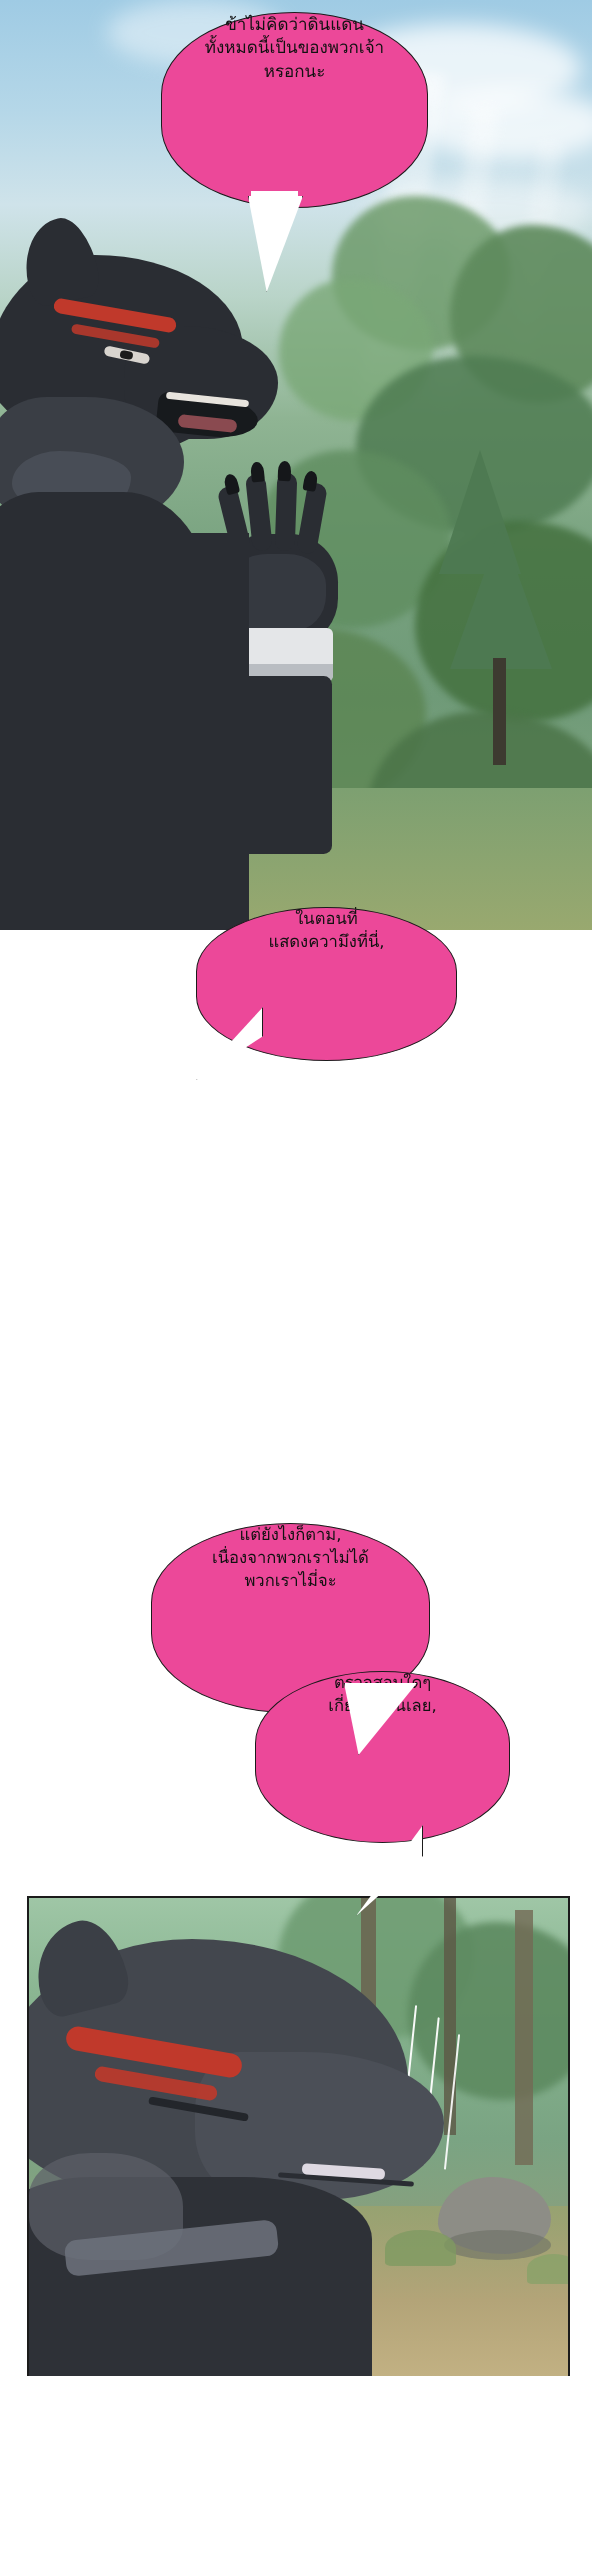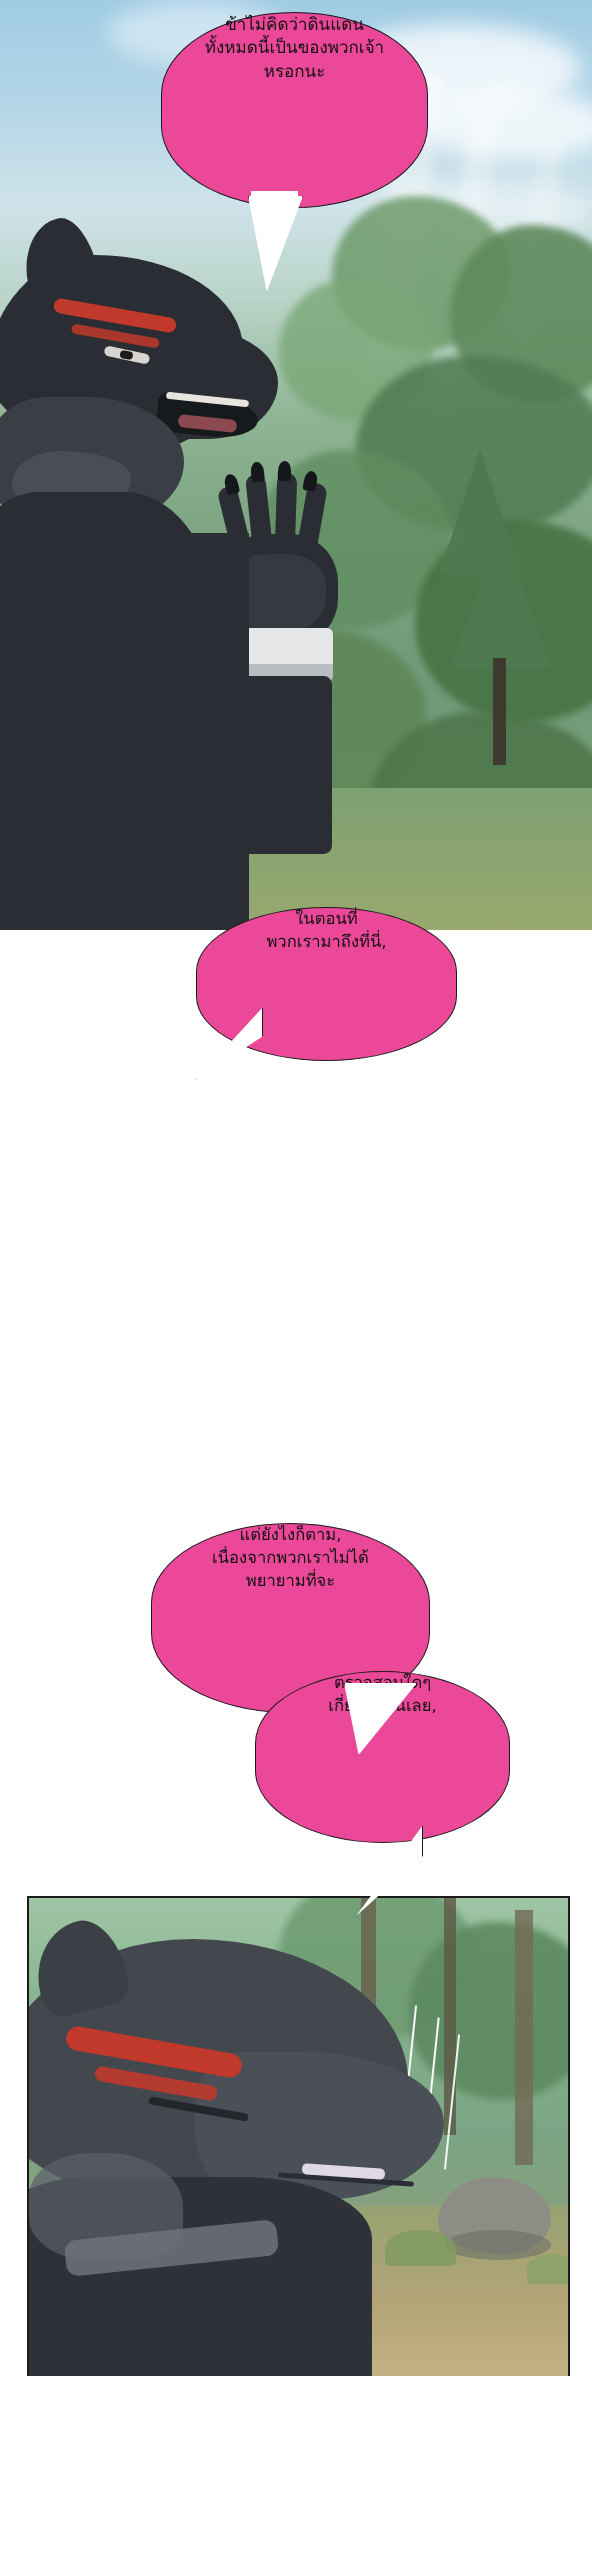--- a/index.html
+++ b/index.html
@@ -273,29 +273,29 @@
   <div class="whitegap" style="left:251px; top:191px; width:47px; height:9.5px;"></div>
   <div class="balloon" id="b1">
     <span class="txt">ข้าไม่คิดว่าดินแดน
 ทั้งหมดนี้เป็นของพวกเจ้า
 หรอกนะ</span>
   </div>
 
   <div class="tail-shape" style="left:196px; top:1007px; width:65px; height:71px; clip-path: polygon(100% 0%, 100% 40%, 0% 100%); background:#ffffff; border:1.8px solid #1b1b1b;"></div>
   <div class="balloon" id="b2">
     <span class="txt">ในตอนที่
-พวกเรามาถึงที่นี่,</span>
+แสดงความึงที่นี่,</span>
   </div>
 
 
   <div class="tail-shape" style="left:344px; top:1683px; width:71px; height:71px; clip-path: polygon(0% 0%, 100% 0%, 20% 100%); background:#ffffff; border:1.8px solid #1b1b1b; border-top:none;"></div>
   <div class="balloon" id="b4">
     <span class="txt">แต่ยังไงก็ตาม,
 เนื่องจากพวกเราไม่ได้
-พยายามที่จะ</span>
+พวกเราไมี่จะ</span>
   </div>
 
   <div class="tail-shape" style="left:356px; top:1825px; width:65px; height:89px; clip-path: polygon(100% 0%, 100% 34%, 0% 100%); background:#ffffff; border:1.8px solid #1b1b1b;"></div>
   <div class="balloon" id="b5">
     <span class="txt">ตรวจสอบใดๆ
 เกี่ยวกับมันเลย,</span>
   </div>
 
 </div>
 

